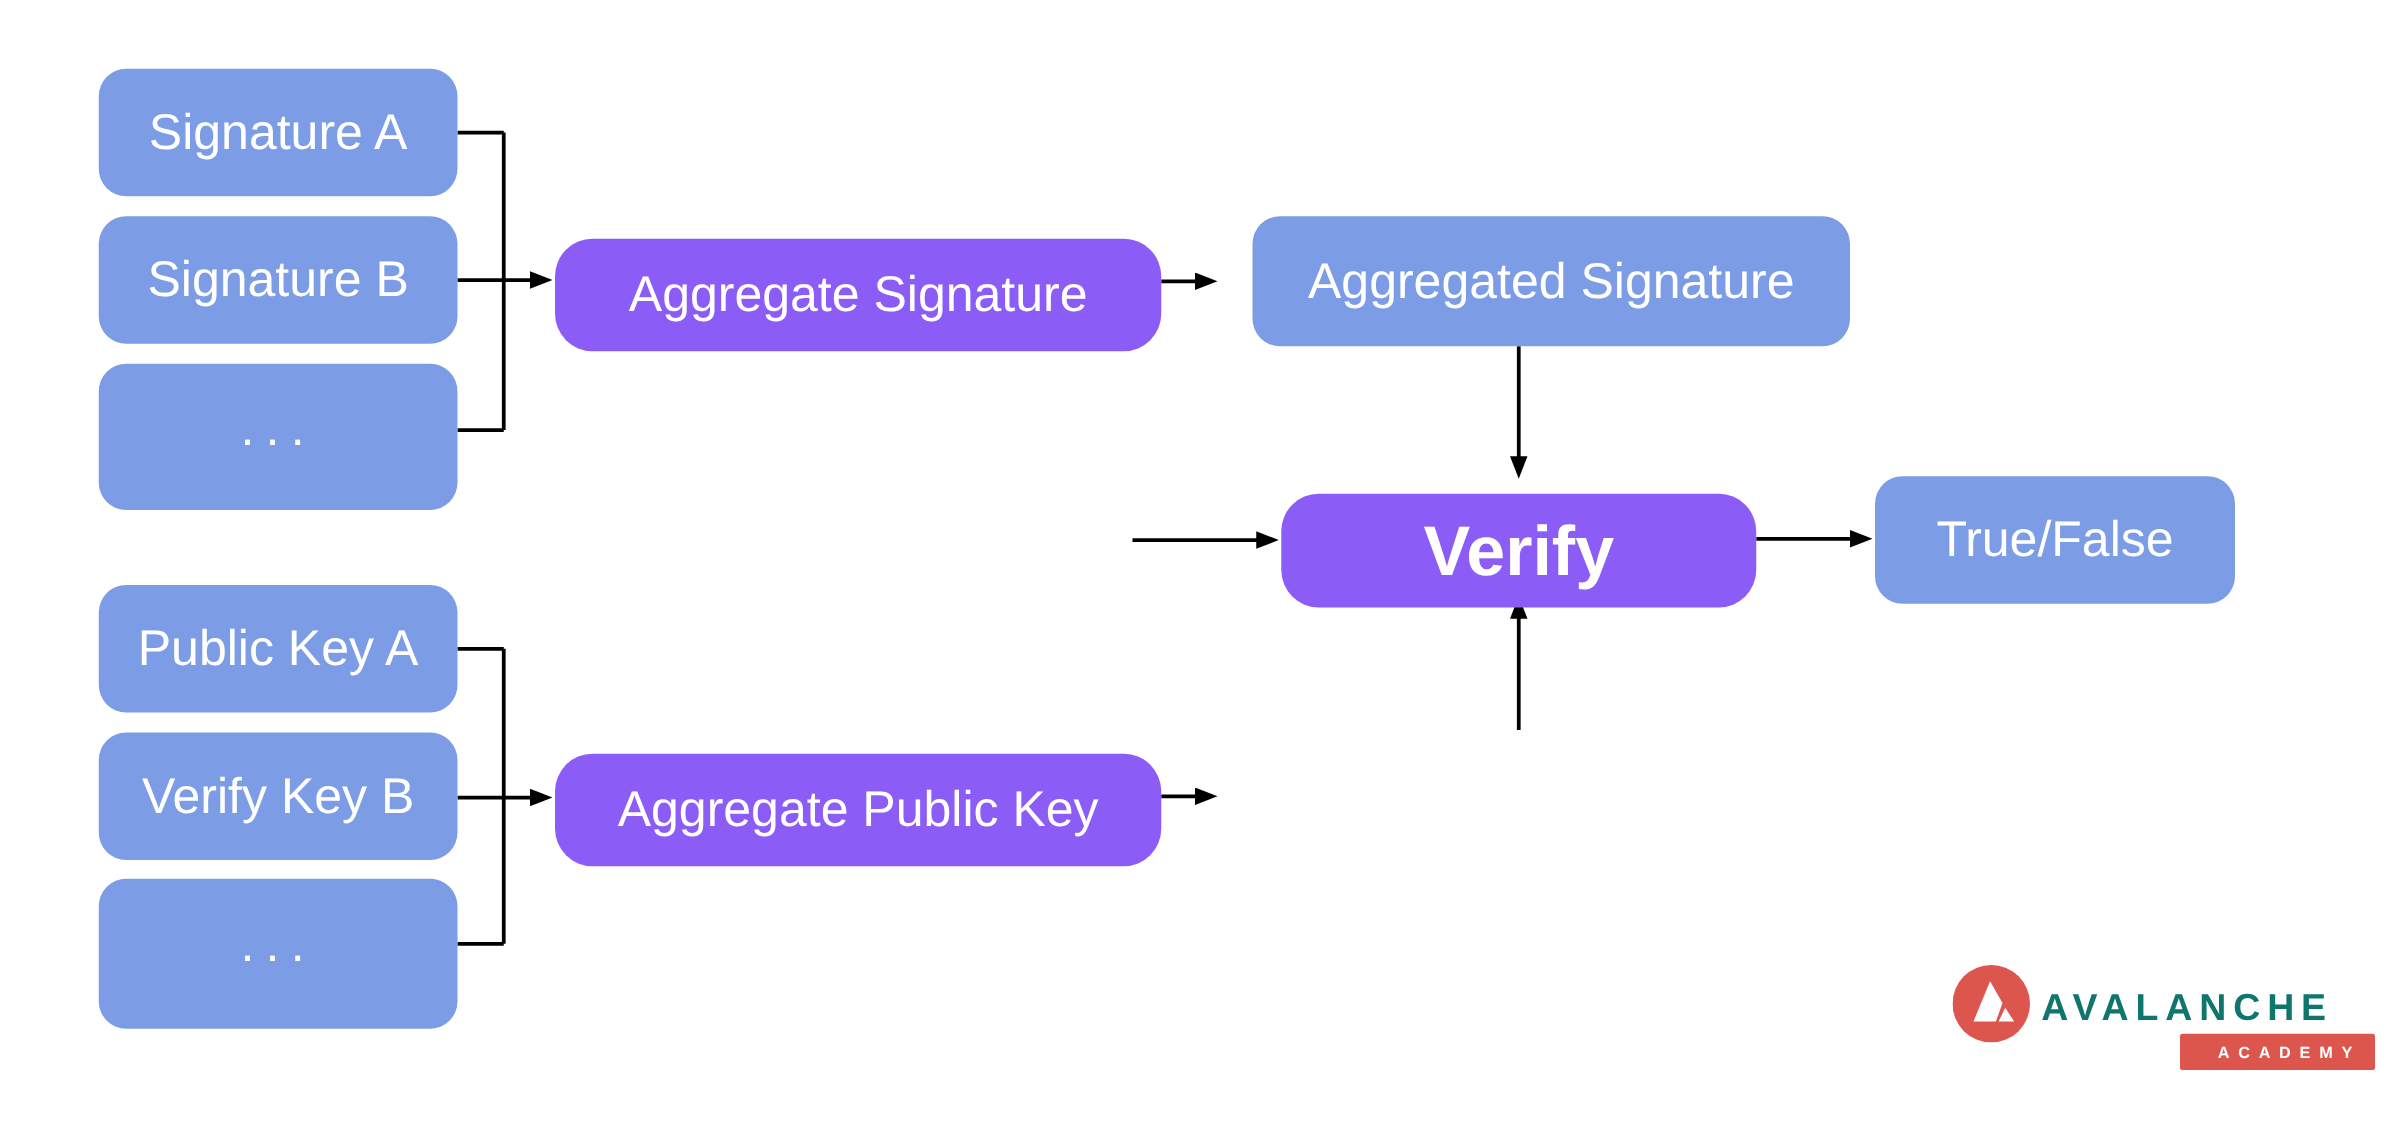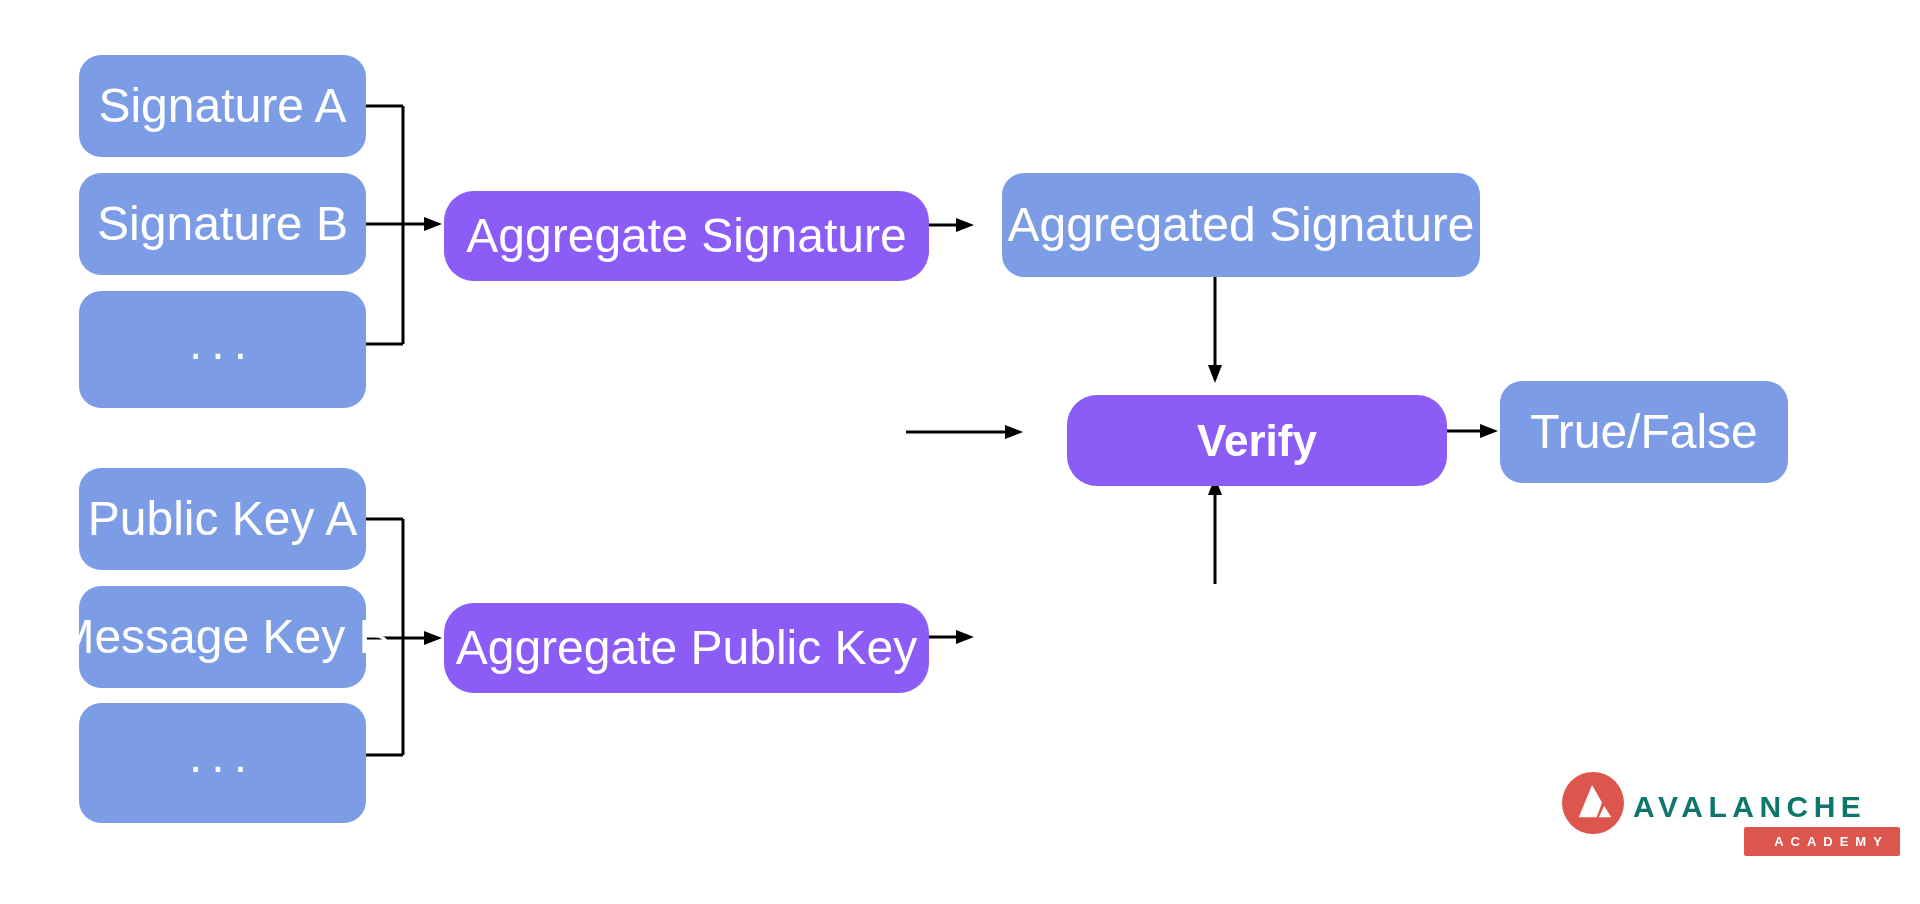--- a/index.html
+++ b/index.html
@@ -22,21 +22,21 @@
     left: 0; top: 0;
     width: 1920px; height: 904px;
     pointer-events: none;
   }
   .box {
     position: absolute;
     display: flex;
     align-items: center;
     justify-content: center;
     color: #ffffff;
-    font-size: 48px;
+    font-size: 40px;
     line-height: 1;
     white-space: nowrap;
     text-align: center;
   }
   .blue { background: #7c9de6; border-radius: 22px; }
   .red  { background: #8b5cf6; border-radius: 30px; margin-top: 11px; }
   .dots { letter-spacing: 9px; padding-bottom: 14px; }
 
   
   #sig-a   { left: 79px;  top: 55px;  width: 287px; height: 102px; }
@@ -49,21 +49,21 @@
   
   #agg-sig { left: 444px; top: 180px; width: 485px; height: 90px; }
   #agg-pk  { left: 444px; top: 592px; width: 485px; height: 90px; }
 
   
   #aggd-sig{ left: 976px; top: 173px; width: 478px; height: 104px; margin-left: 26px; }
   #aggd-pk { left: 976px; top: 584px; width: 478px; height: 104px; }
 
   
   #message { left: 620px;  top: 382px; width: 286px; height: 101px; }
-  #verify  { left: 1067px; top: 384px; width: 380px; height: 91px; font-weight: bold; font-size: 44px; }
+  #verify  { left: 1025px; top: 384px; width: 380px; height: 91px; font-weight: bold; font-size: 56px; }
   #truefalse { left: 1500px; top: 381px; width: 288px; height: 102px; }
 
   
   #logo {
     position: absolute;
     left: 1562px; top: 772px;
     width: 318px; height: 86px;
   }
   #logo-mark {
     position: absolute;
@@ -129,21 +129,21 @@
       <path d="M1215,277 V366" marker-end="url(#arrow)"></path>
       <path d="M1215,584 V494" marker-end="url(#arrow)"></path>
     </g>
   </svg>
 
   <div class="box blue" id="sig-a">Signature A</div>
   <div class="box blue" id="sig-b">Signature B</div>
   <div class="box blue dots" id="sig-more">...</div>
 
   <div class="box blue" id="pk-a">Public Key A</div>
-  <div class="box blue" id="pk-b">Message Key B</div>
+  <div class="box blue" id="pk-b">Verify Key B</div>
   <div class="box blue dots" id="pk-more">...</div>
 
   <div class="box red" id="agg-sig">Aggregate Signature</div>
   <div class="box red" id="agg-pk">Aggregate Public Key</div>
 
   <div class="box blue" id="aggd-sig">Aggregated Signature</div>
 
   <div class="box red" id="verify">Verify</div>
   <div class="box blue" id="truefalse">True/False</div>
 

